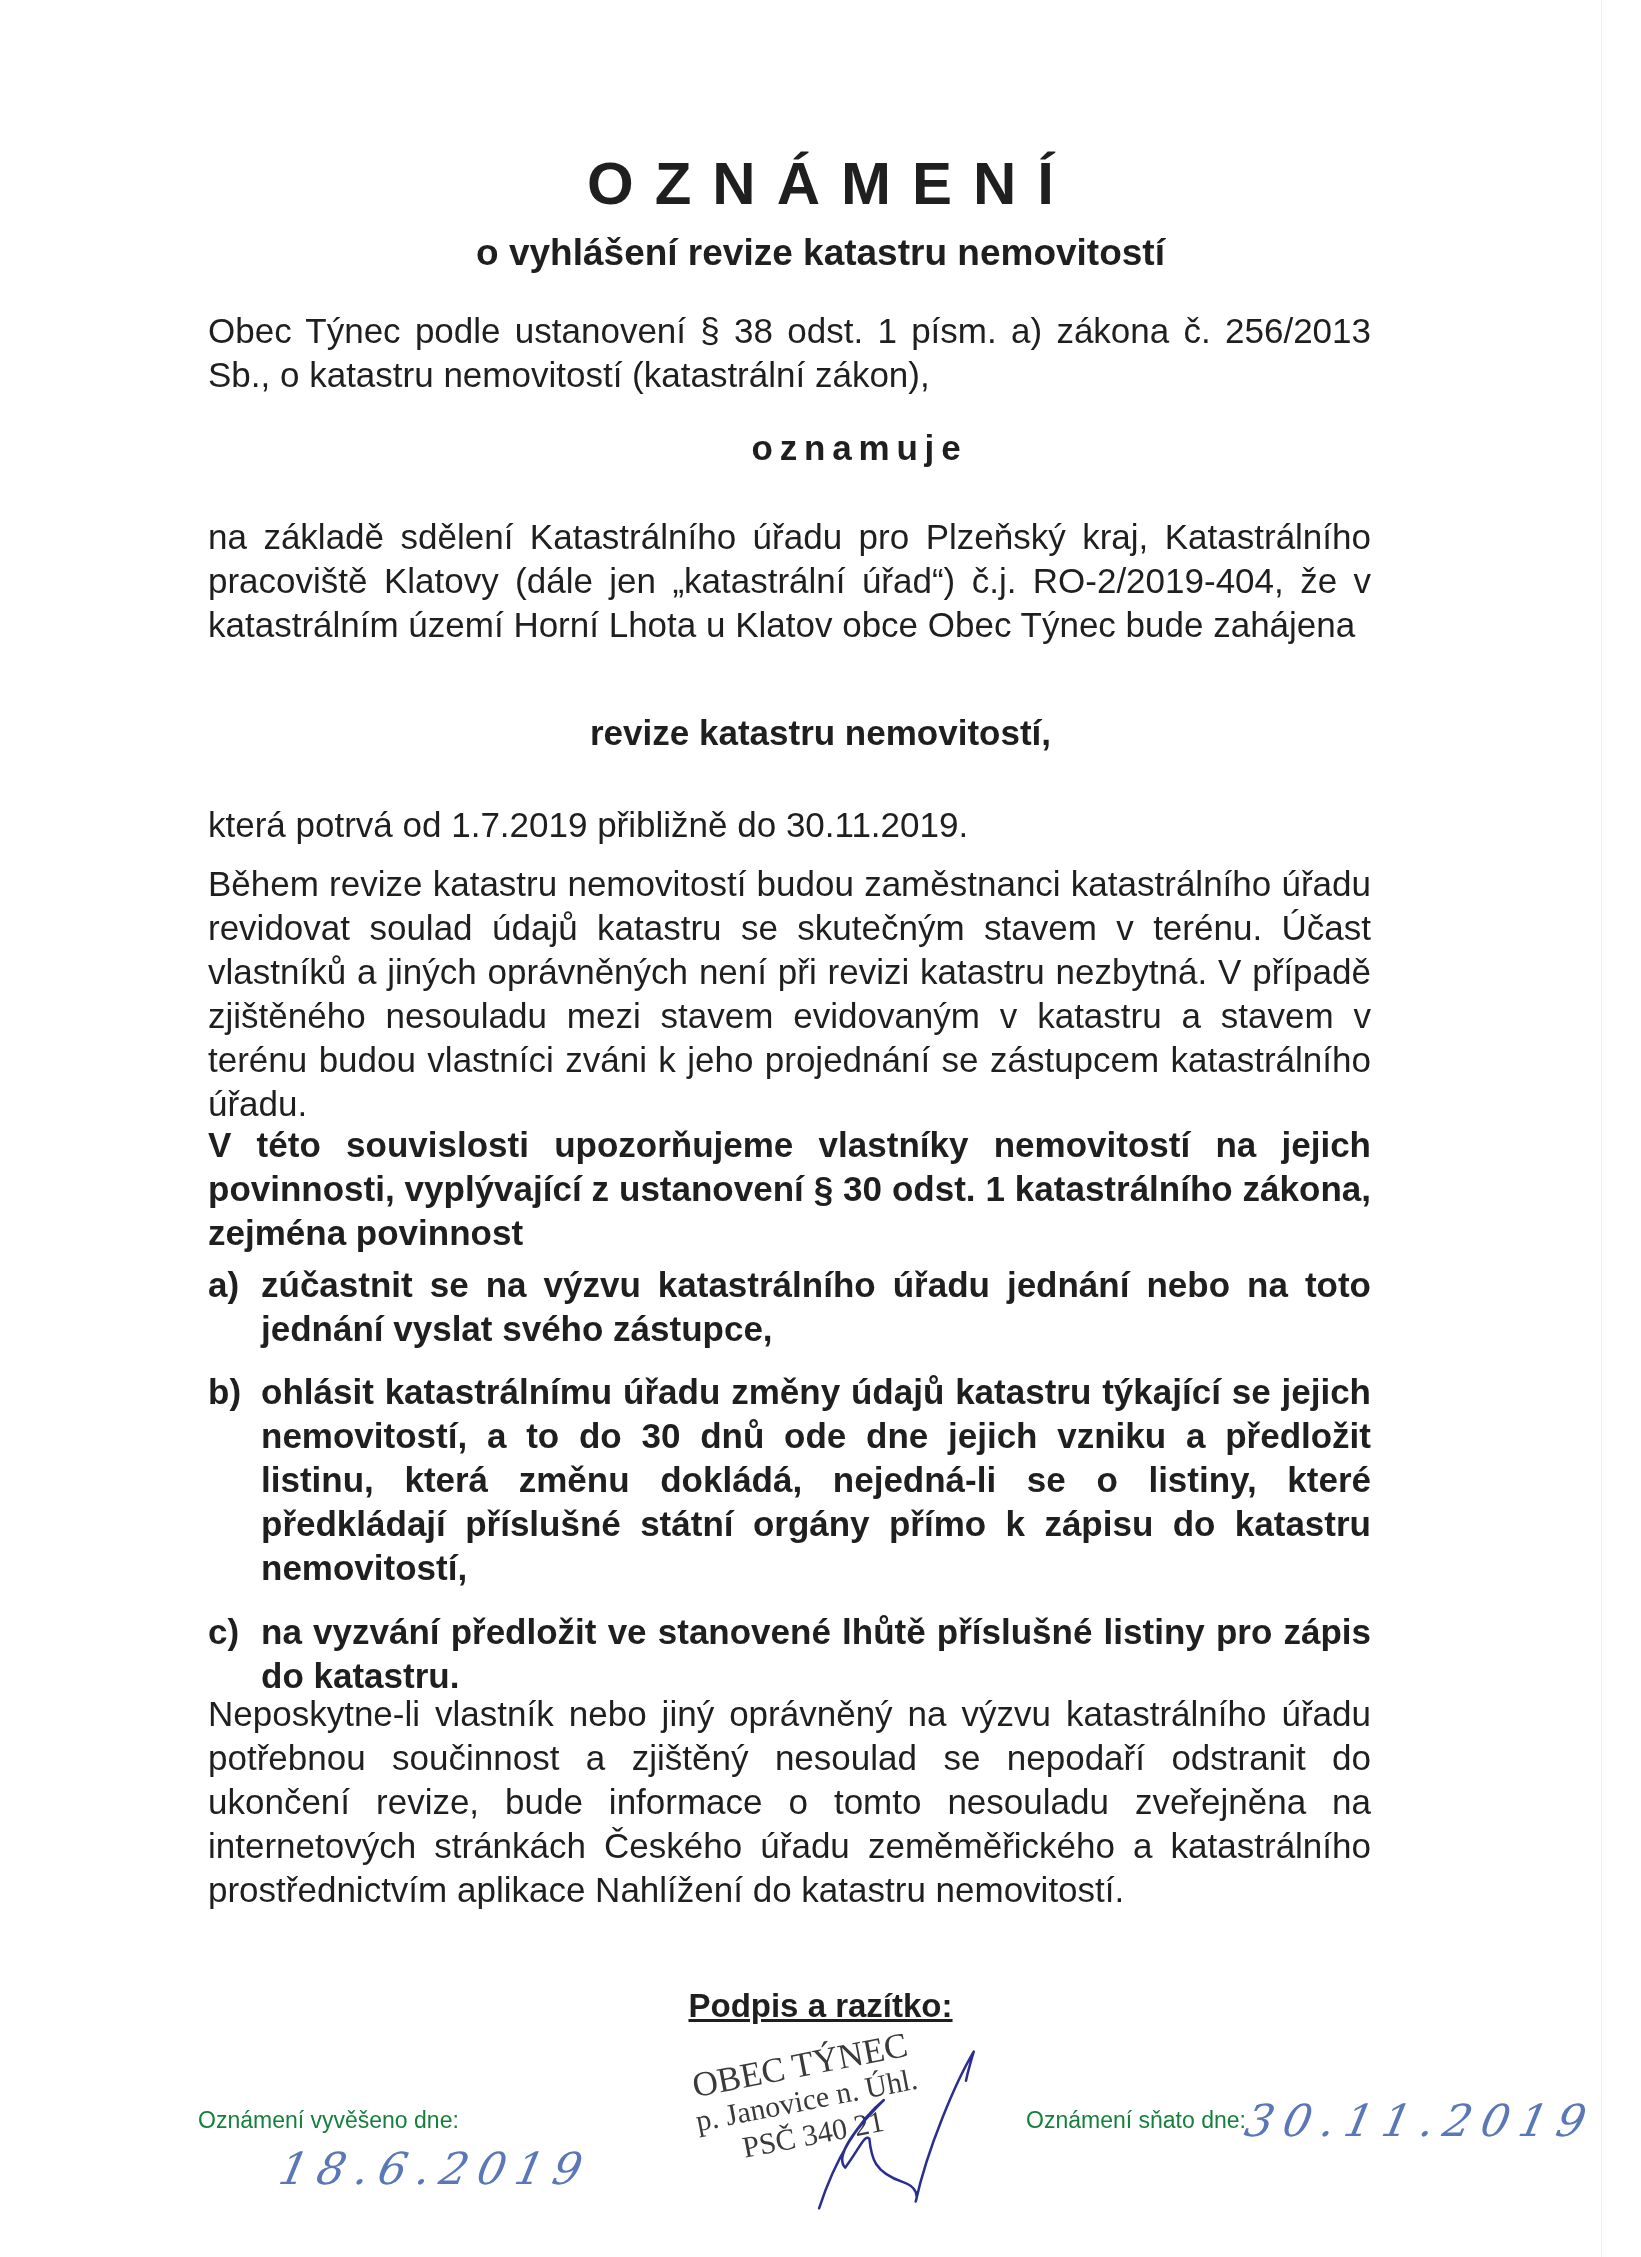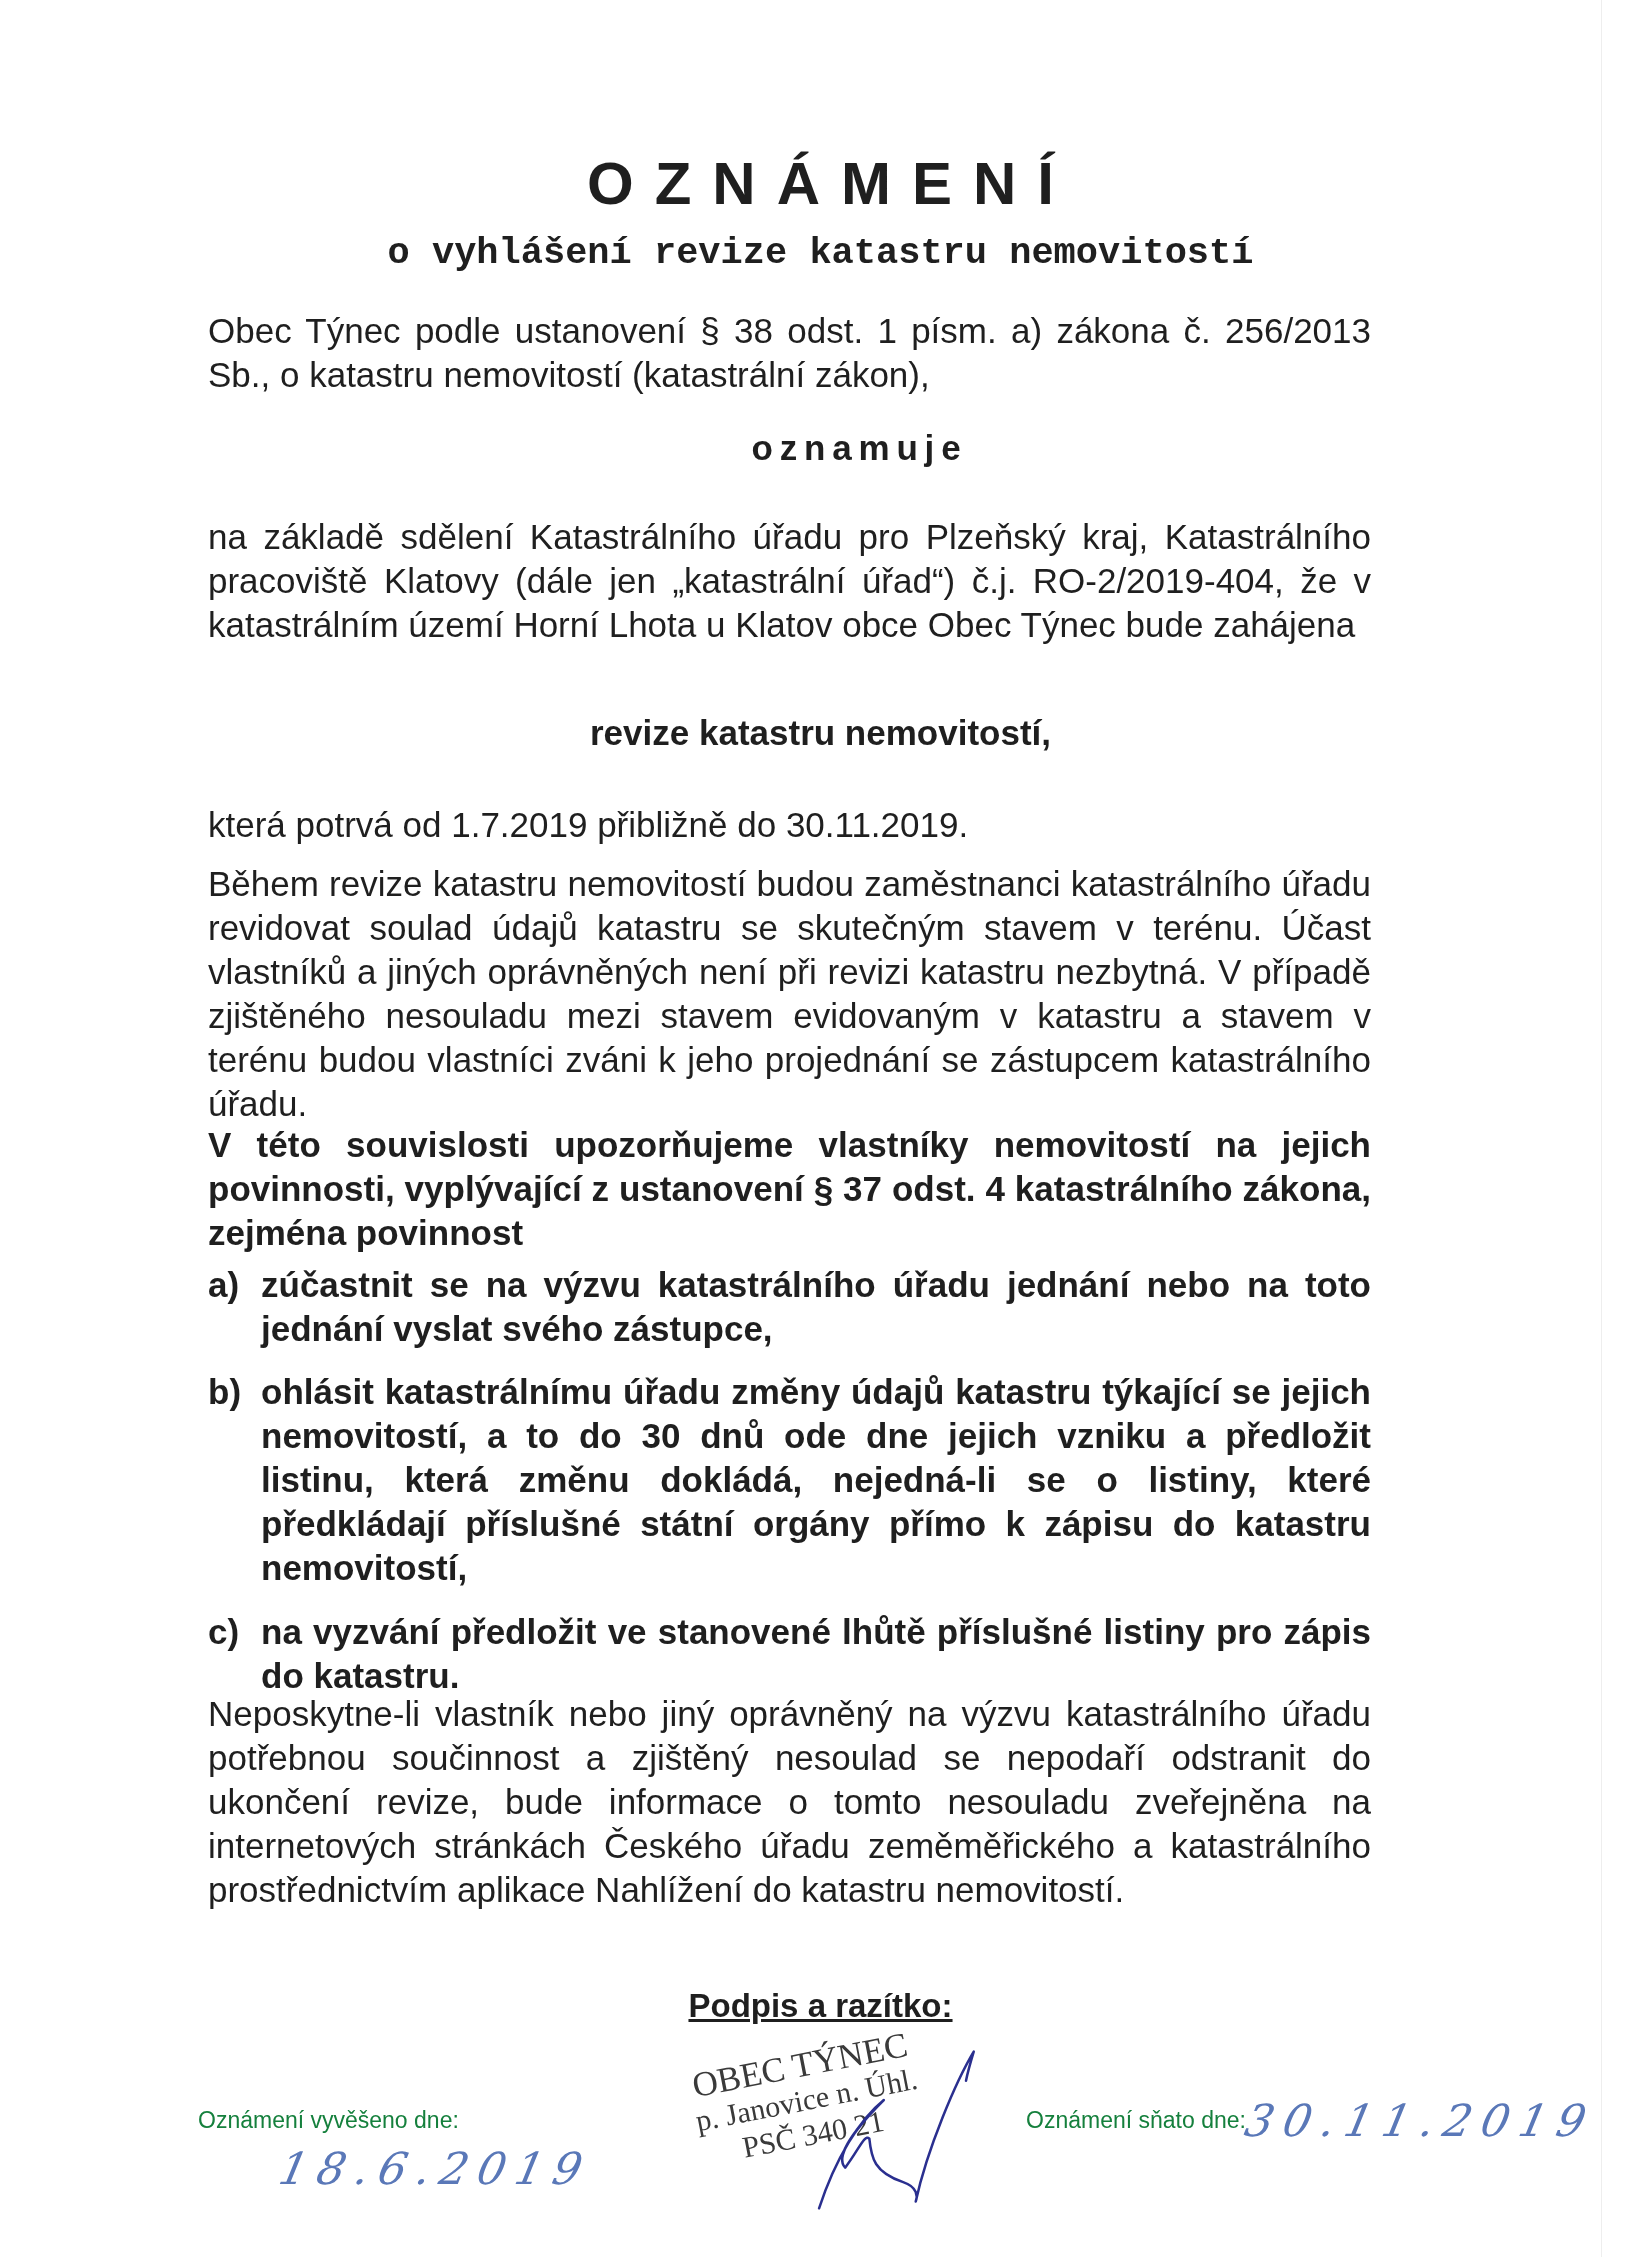--- a/index.html
+++ b/index.html
@@ -3,21 +3,21 @@
 <meta charset="utf-8">
 <style>
   html, body { margin:0; padding:0; }
   body { width:1641px; height:2257px; background:#ffffff; position:relative; overflow:hidden;
          font-family:"Liberation Sans", sans-serif; color:#1f1f1f; }
   .scan-edge { position:absolute; left:1601px; top:0; width:1px; height:2257px; background:#eeeeee; }
   .blk { position:absolute; left:208px; width:1163px; }
   .title { position:absolute; left:0; width:1641px; top:153px; text-align:center; font-weight:bold;
            font-size:60px; letter-spacing:21px; line-height:62px; padding-left:21px; box-sizing:border-box; }
   .subtitle { position:absolute; left:0; width:1641px; top:232px; text-align:center; font-weight:bold;
-              font-size:37px; line-height:42px;font-family:Liberation Mono, monospace; }
+              font-size:37px; line-height:42px; }
   .p { font-size:35px; line-height:44px; text-align:justify; margin:0; }
   .p.last-left { text-align-last:left; }
   .center-b { position:absolute; left:0; width:1641px; text-align:center; font-weight:bold; font-size:35px; }
   .spaced { letter-spacing:6.8px;padding-left:39px; }
   .bold { font-weight:bold; }
   .li { position:relative; padding-left:53px; font-weight:bold; font-size:35px; line-height:44px;
         text-align:justify; text-align-last:left; }
   .li .lbl { position:absolute; left:0; top:0; }
   .foot-label { position:absolute; font-size:23px; line-height:27px; color:#15803d; }
   .hand { position:absolute; font-family:"DejaVu Serif", serif; font-style:italic; color:#5a78b8;
@@ -49,21 +49,21 @@
 
 <div class="blk" style="top:803px;">
   <p class="p">která potrvá od 1.7.2019 přibližně do 30.11.2019.</p>
 </div>
 
 <div class="blk" style="top:862px;">
   <p class="p last-left">Během revize katastru nemovitostí budou zaměstnanci katastrálního úřadu revidovat soulad údajů katastru se skutečným stavem v terénu. Účast vlastníků a jiných oprávněných není při revizi katastru nezbytná. V případě zjištěného nesouladu mezi stavem evidovaným v katastru a stavem v terénu budou vlastníci zváni k jeho projednání se zástupcem katastrálního úřadu.</p>
 </div>
 
 <div class="blk" style="top:1123px;">
-  <p class="p last-left bold">V této souvislosti upozorňujeme vlastníky nemovitostí na jejich povinnosti, vyplývající z ustanovení § 37 odst. 4 katastrálního zákona, zejména povinnost</p>
+  <p class="p last-left bold">V této souvislosti upozorňujeme vlastníky nemovitostí na jejich povinnosti, vyplývající z ustanovení § 30 odst. 1 katastrálního zákona, zejména povinnost</p>
 </div>
 
 <div class="blk" style="top:1263px;">
   <div class="li">
     <span class="lbl">a)</span>
     <span>zúčastnit se na výzvu katastrálního úřadu jednání nebo na toto jednání vyslat svého zástupce,</span>
   </div>
   <div class="li" style="margin-top:19.3px;">
     <span class="lbl">b)</span>
     <span>ohlásit katastrálnímu úřadu změny údajů katastru týkající se jejich nemovitostí, a to do 30 dnů ode dne jejich vzniku a předložit listinu, která změnu dokládá, nejedná-li se o listiny, které předkládají příslušné státní orgány přímo k zápisu do katastru nemovitostí,</span>

